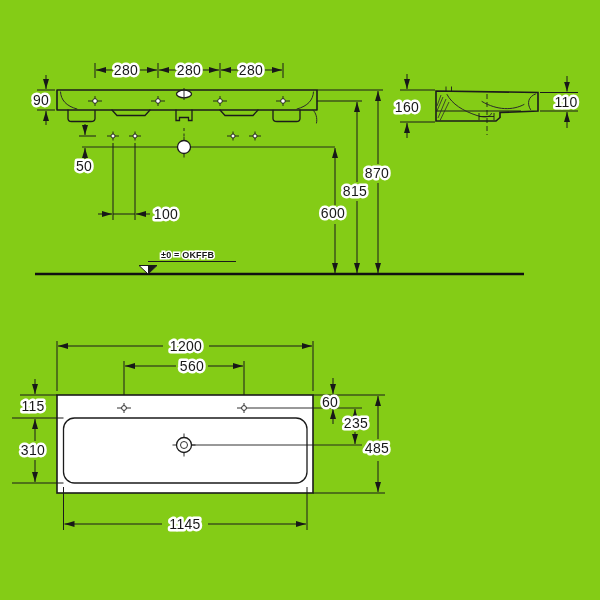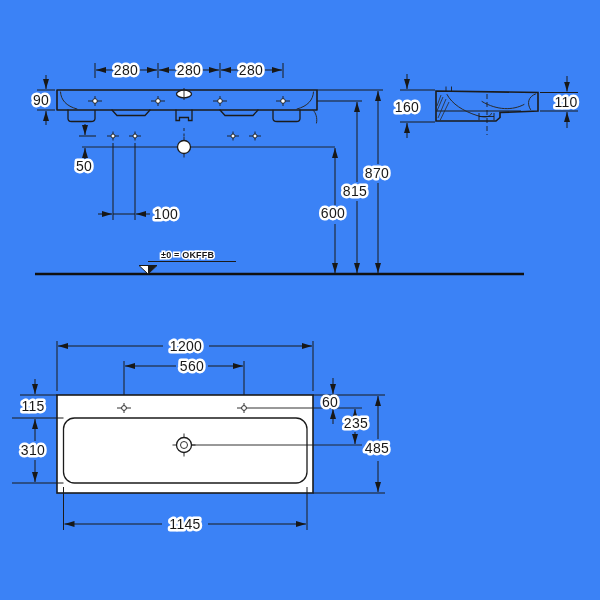--- a/index.html
+++ b/index.html
@@ -1,16 +1,16 @@
 <!DOCTYPE html>
 <html><head>
 <meta charset="utf-8">
 <style>
   html,body{margin:0;padding:0;background:#fff;}
-  .stage{position:relative;width:600px;height:600px;background:#3b82f6;overflow:hidden;
+  .stage{position:relative;width:600px;height:600px;background:#84cc16;overflow:hidden;
          font-family:"Liberation Sans", sans-serif;}
   svg{display:block;}
   .dim-label{font-family:"Liberation Sans", sans-serif;font-size:14px;fill:#181818;
              paint-order:stroke;stroke:#ffffff;stroke-width:5px;stroke-linejoin:round;
              text-anchor:middle;letter-spacing:.3px;}
   .small-label{font-family:"Liberation Sans", sans-serif;font-size:9px;font-weight:bold;
                fill:#181818;text-anchor:start;letter-spacing:.2px;
                paint-order:stroke;stroke:#ffffff;stroke-width:3px;}
   .ol{stroke:#1b1b1b;stroke-width:1.6;fill:none;stroke-linecap:round;}
   .ol2{stroke:#1b1b1b;stroke-width:1.3;fill:none;stroke-linecap:round;}

